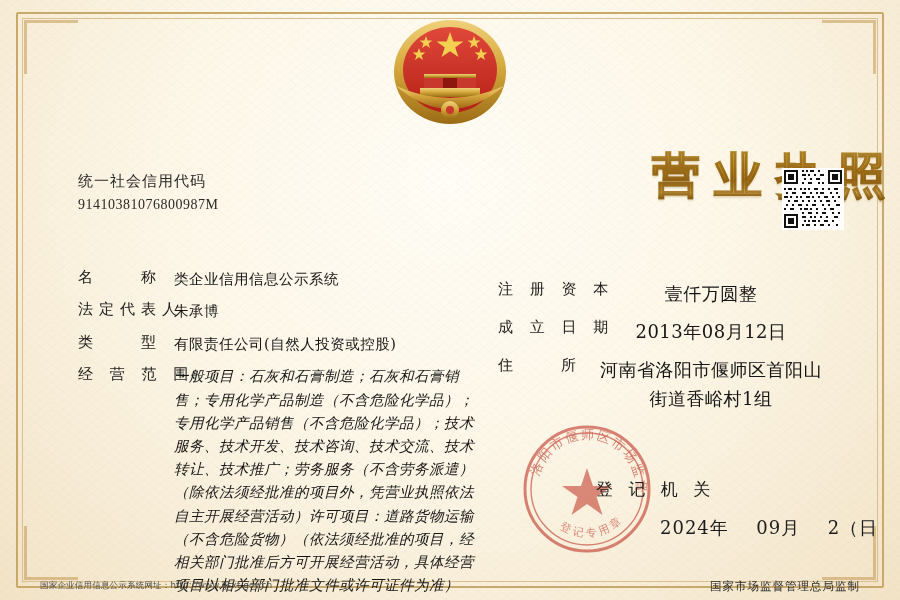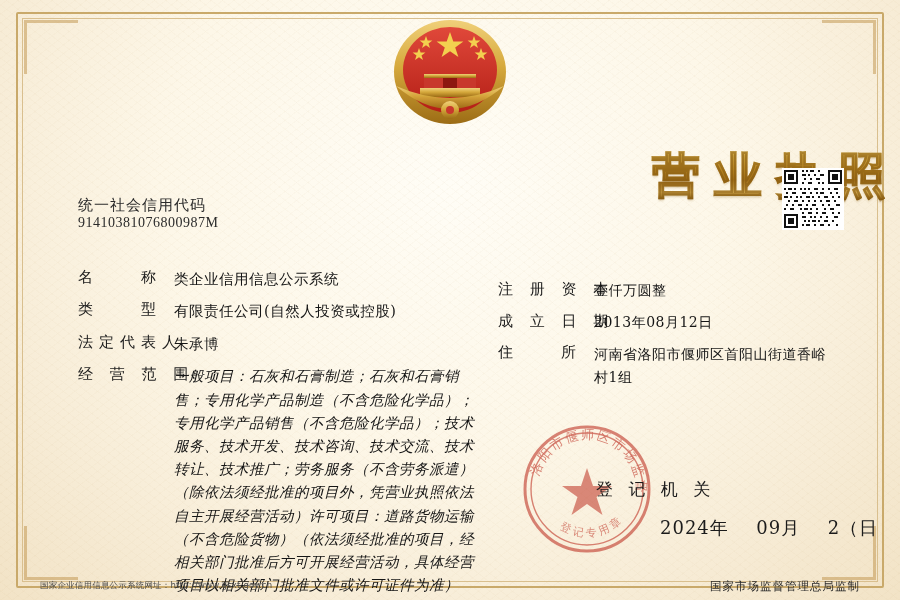--- a/index.html
+++ b/index.html
@@ -83,23 +83,23 @@
   .credit-code {
     position: absolute;
     left: 78px; top: 172px;
     font-family: "DejaVu Sans", sans-serif;
     color: #2a2a2a;
   }
   .credit-code .cc-label {
     font-size: 15px;
     letter-spacing: 1px;
     white-space: nowrap;
-    margin-top: 24px;
   }
   .credit-code .cc-value {
+    margin-top: 6px;
     font-size: 14px;
     font-family: "Liberation Serif", serif;
     letter-spacing: .5px;
   }
 
   
   .qr-block {
     position: absolute;
     right: 56px; top: 168px;
     display: flex;
@@ -145,21 +145,21 @@
   .row .val {
     flex: 1 1 auto;
     font-size: 14.5px;
     color: #151515;
     font-family: "DejaVu Serif", serif;
     line-height: 1.55;
     letter-spacing: .5px;
   }
   .row.scope .val { line-height: 1.6; font-style: italic; }
   .fields-right .row .lbl { width: 96px; }
-  .fields-right .row .val { font-size: 14px; }
+  .fields-right .row .val { font-size: 18px; text-align: center; }
   .fields-right .row.addr .val { line-height: 1.6; }
 
   
   .seal {
     position: absolute;
     left: 518px; top: 420px;
     width: 138px; height: 138px;
     opacity: .72;
     pointer-events: none;
   }
@@ -367,26 +367,26 @@
       </svg>
     </div>
   </div>
 
   <div class="fields-left">
     <div class="row">
       <div class="lbl">名　　称</div>
       <div class="val">类企业信用信息公示系统</div>
     </div>
     <div class="row">
+      <div class="lbl">法定代表人</div>
+      <div class="val">朱承博</div>
+    </div>
+    <div class="row">
       <div class="lbl">类　　型</div>
       <div class="val">有限责任公司(自然人投资或控股)</div>
-    </div>
-    <div class="row">
-      <div class="lbl">法定代表人</div>
-      <div class="val">朱承博</div>
     </div>
     <div class="row scope">
       <div class="lbl">经 营 范 围</div>
       <div class="val">一般项目：石灰和石膏制造；石灰和石膏销售；专用化学产品制造（不含危险化学品）；专用化学产品销售（不含危险化学品）；技术服务、技术开发、技术咨询、技术交流、技术转让、技术推广；劳务服务（不含劳务派遣）（除依法须经批准的项目外，凭营业执照依法自主开展经营活动）许可项目：道路货物运输（不含危险货物）（依法须经批准的项目，经相关部门批准后方可开展经营活动，具体经营项目以相关部门批准文件或许可证件为准）</div>
     </div>
   </div>
 
   <div class="fields-right">
     <div class="row">
       <div class="lbl">注 册 资 本</div>

